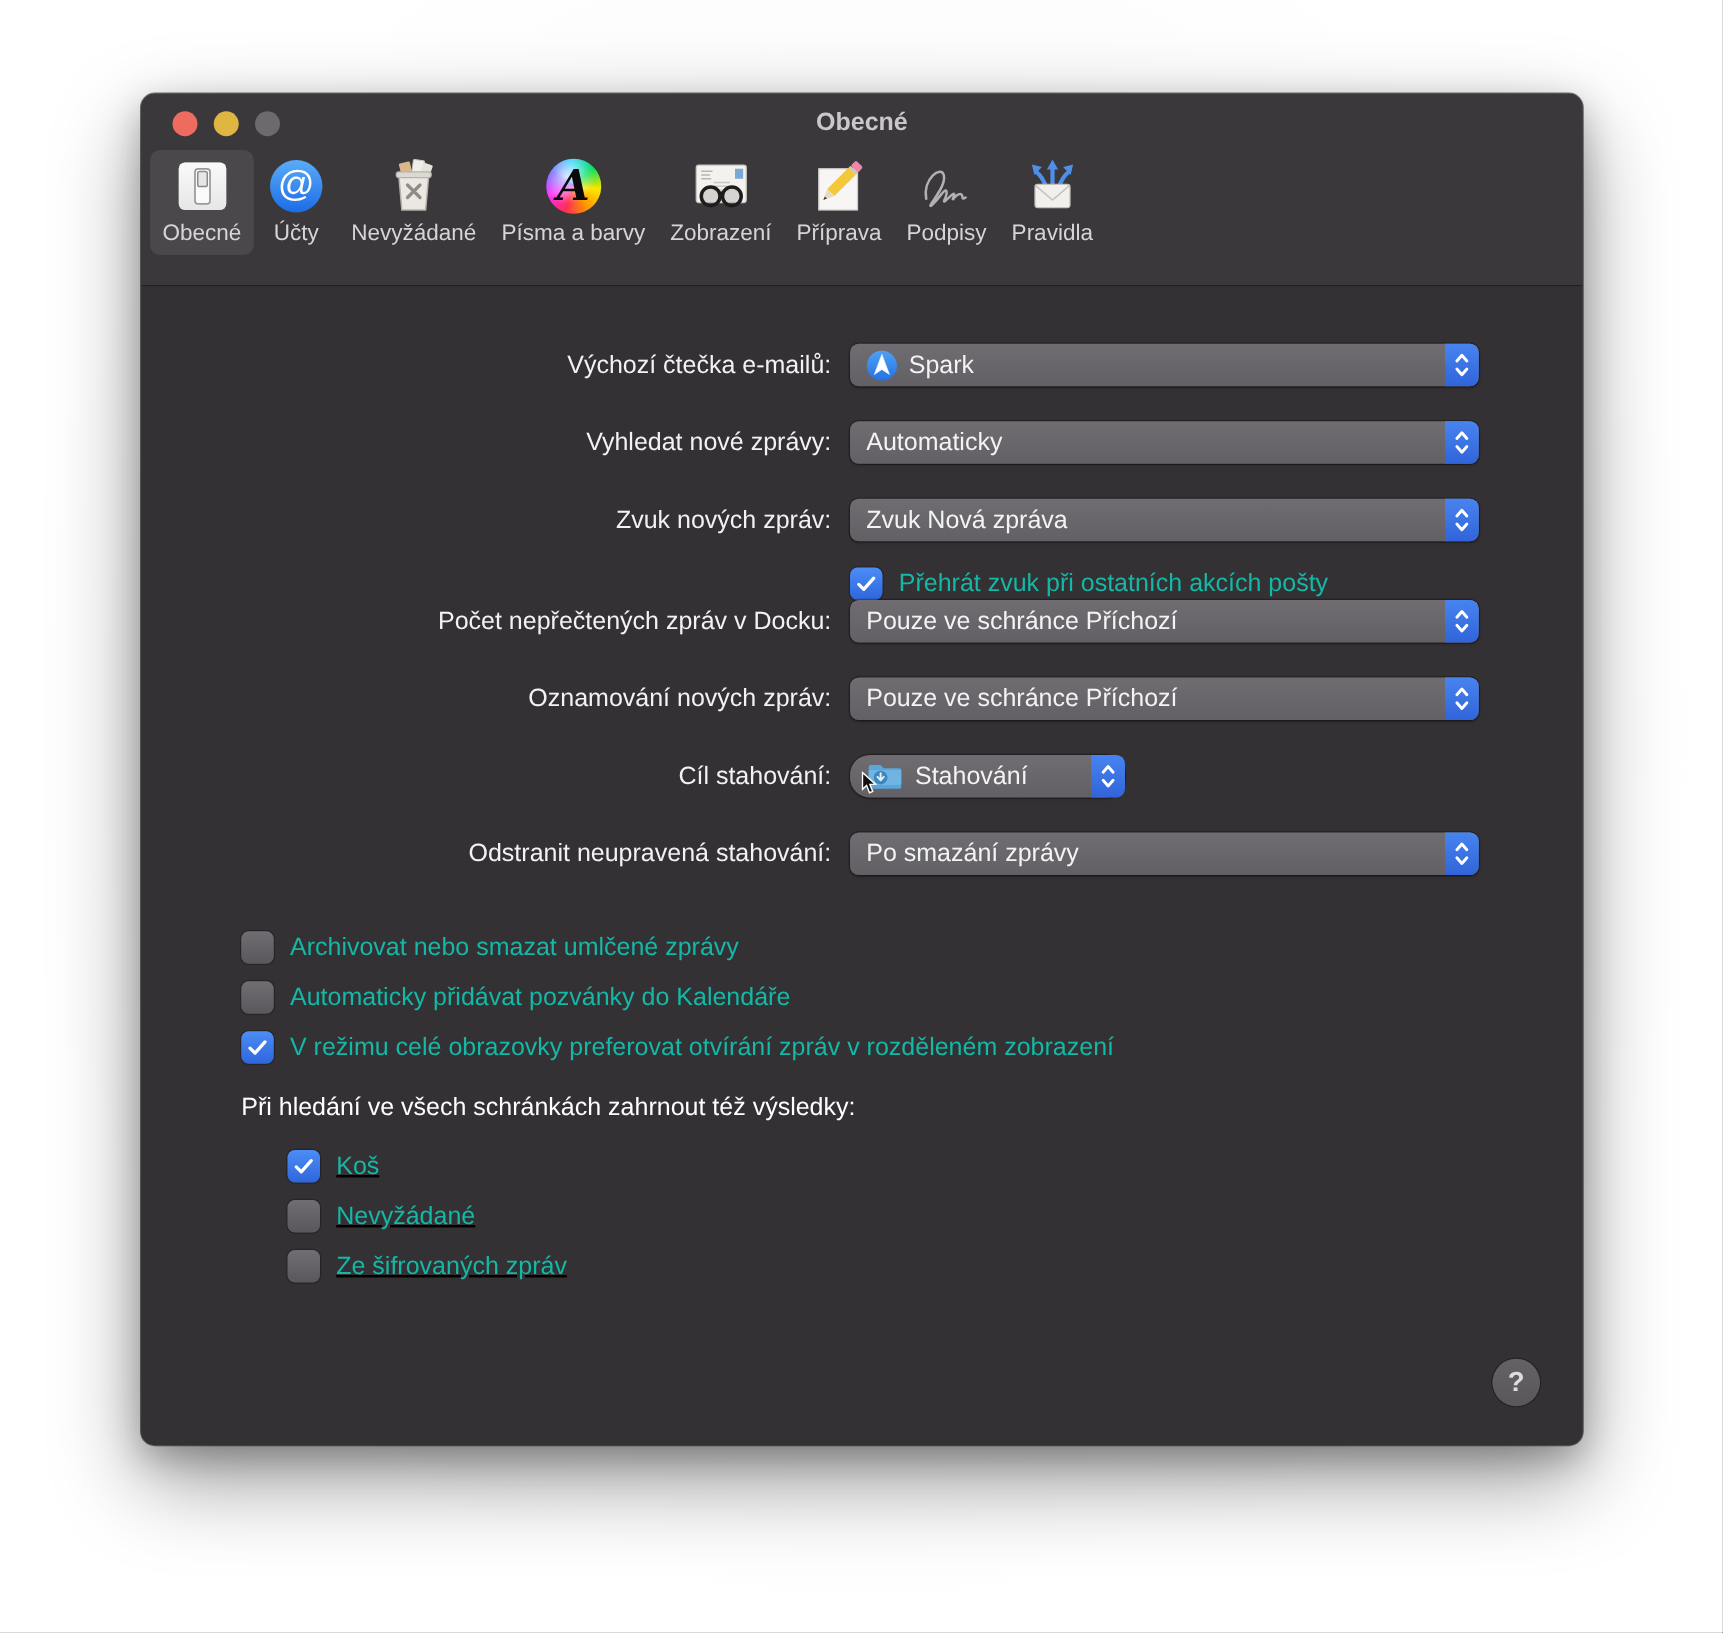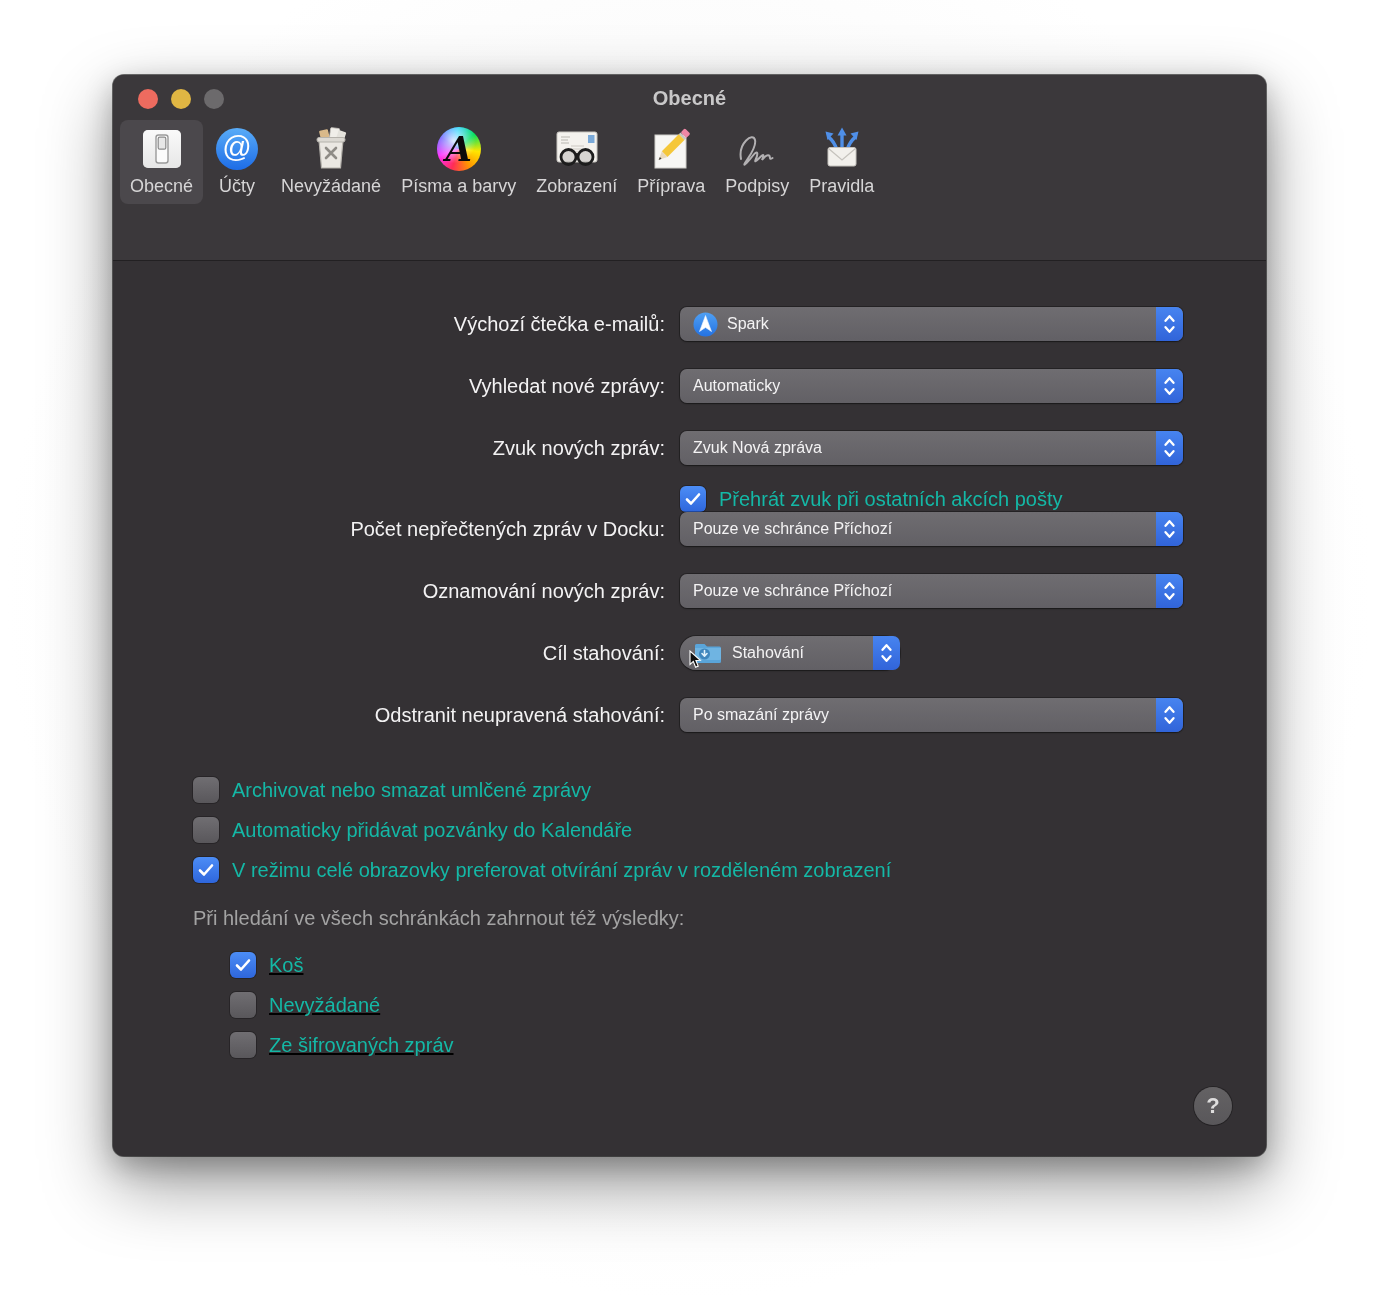--- a/index.html
+++ b/index.html
@@ -7,21 +7,21 @@
   .stage { position:relative; width:1378px; height:1306px; background:radial-gradient(ellipse at 50% 45%, #f2f2f2 0%, #ffffff 70%); overflow:hidden; }
 
   .window {
     position:absolute; left:113px; top:75px; width:1153px; height:1081px;
     background:#343134; border-radius:11px;
     box-shadow:0 0 0 1px rgba(0,0,0,.55), 0 28px 70px rgba(0,0,0,.40), 0 10px 28px rgba(0,0,0,.25);
     overflow:hidden;
   }
 
   
-  .header { position:relative; height:186px; background:#3b383b; border-bottom:1px solid #222022; }
+  .header { position:relative; height:154px; background:#3b383b; border-bottom:1px solid #222022; }
   .traffic { position:absolute; left:25px; top:14px; display:flex; gap:13px; }
   .traffic .dot { width:20px; height:20px; border-radius:50%; }
   .dot-close { background:#ed6b5f; }
   .dot-min { background:#e0b643; }
   .dot-zoom { background:#6c6a6c; }
   .window-title { position:absolute; top:12px; left:0; right:0; text-align:center; font-size:20px; font-weight:600; color:#c9c8c9; }
 
   .toolbar { position:absolute; left:7px; top:45px; display:flex; align-items:flex-start; }
   .tool-item { display:flex; flex-direction:column; align-items:center; padding:5px 10px 7px; border-radius:8px; cursor:default; }
   .tool-item.selected { background:#4b484c; }
@@ -39,40 +39,40 @@
   .content { position:relative; height:926px; background:#343134; padding-top:46px; }
 
   .form-row { display:flex; align-items:center; height:34px; margin-bottom:28px; }
   .form-label { width:552px; text-align:right; font-size:20px; color:#f3f2f3; }
 
   .popup { position:relative; display:flex; align-items:center; height:34px; margin-left:15px;
     background:linear-gradient(#6f6d71,#626065); border-radius:7px;
     box-shadow:0 0 0 1px rgba(0,0,0,.28), 0 1px 2px rgba(0,0,0,.30);
     padding:0 38px 0 13px; cursor:default; }
   .popup-wide { width:503px; }
-  .popup-text { font-size:16px; color:#f4f3f4; white-space:nowrap; overflow:hidden; }
+  .popup-text { font-size:20px; color:#f4f3f4; white-space:nowrap; overflow:hidden; }
   .popup-icon { display:flex; align-items:center; margin-right:9px; position:relative; }
   .stepper { position:absolute; right:0; top:0; bottom:0; width:27px; border-radius:0 7px 7px 0;
     background:linear-gradient(#4784f0,#3164d9); display:flex; align-items:center; justify-content:center; }
   .cursor-overlay { position:absolute; left:-4px; bottom:-8px; }
 
   .cb-row { display:flex; align-items:center; height:26px; }
   .cb { width:26px; height:26px; border-radius:6px; flex:0 0 auto;
     background:linear-gradient(#706e72,#59575b); box-shadow:0 0 0 1px rgba(0,0,0,.25);
     display:flex; align-items:center; justify-content:center; }
   .cb .tick { display:none; }
   .cb.checked { background:linear-gradient(#4c8df6,#2e66dc); }
   .cb.checked .tick { display:block; }
   .cb-label { margin-left:13px; font-size:20px; color:#14b8a6; white-space:nowrap; }
 
   .sound-cb { margin:-7px 0 0 567px; }
   .group { margin:45px 0 0 80px; }
   .group .cb-row { margin-bottom:14px; }
   .group .cb-row:last-child { margin-bottom:0; }
-  .search-heading { margin:23px 0 0 80px; font-size:20px; color:#a3a3a3; height:24px; line-height:24px; }
+  .search-heading { margin:23px 0 0 80px; font-size:20px; color:#ffffff; height:24px; line-height:24px; }
   .search-group { margin:22px 0 0 117px; }
   .search-group .cb-row { margin-bottom:14px;text-decoration:underline; }
 
   .help-button { position:absolute; left:1081px; top:1012px; width:38px; height:38px; border-radius:50%;
     background:linear-gradient(#646264,#59575a); box-shadow:0 0 0 1px rgba(0,0,0,.30);
     display:flex; align-items:center; justify-content:center;
     color:#dedddd; font-size:22px; font-weight:bold; }
 </style>
 </head>
 <body>

